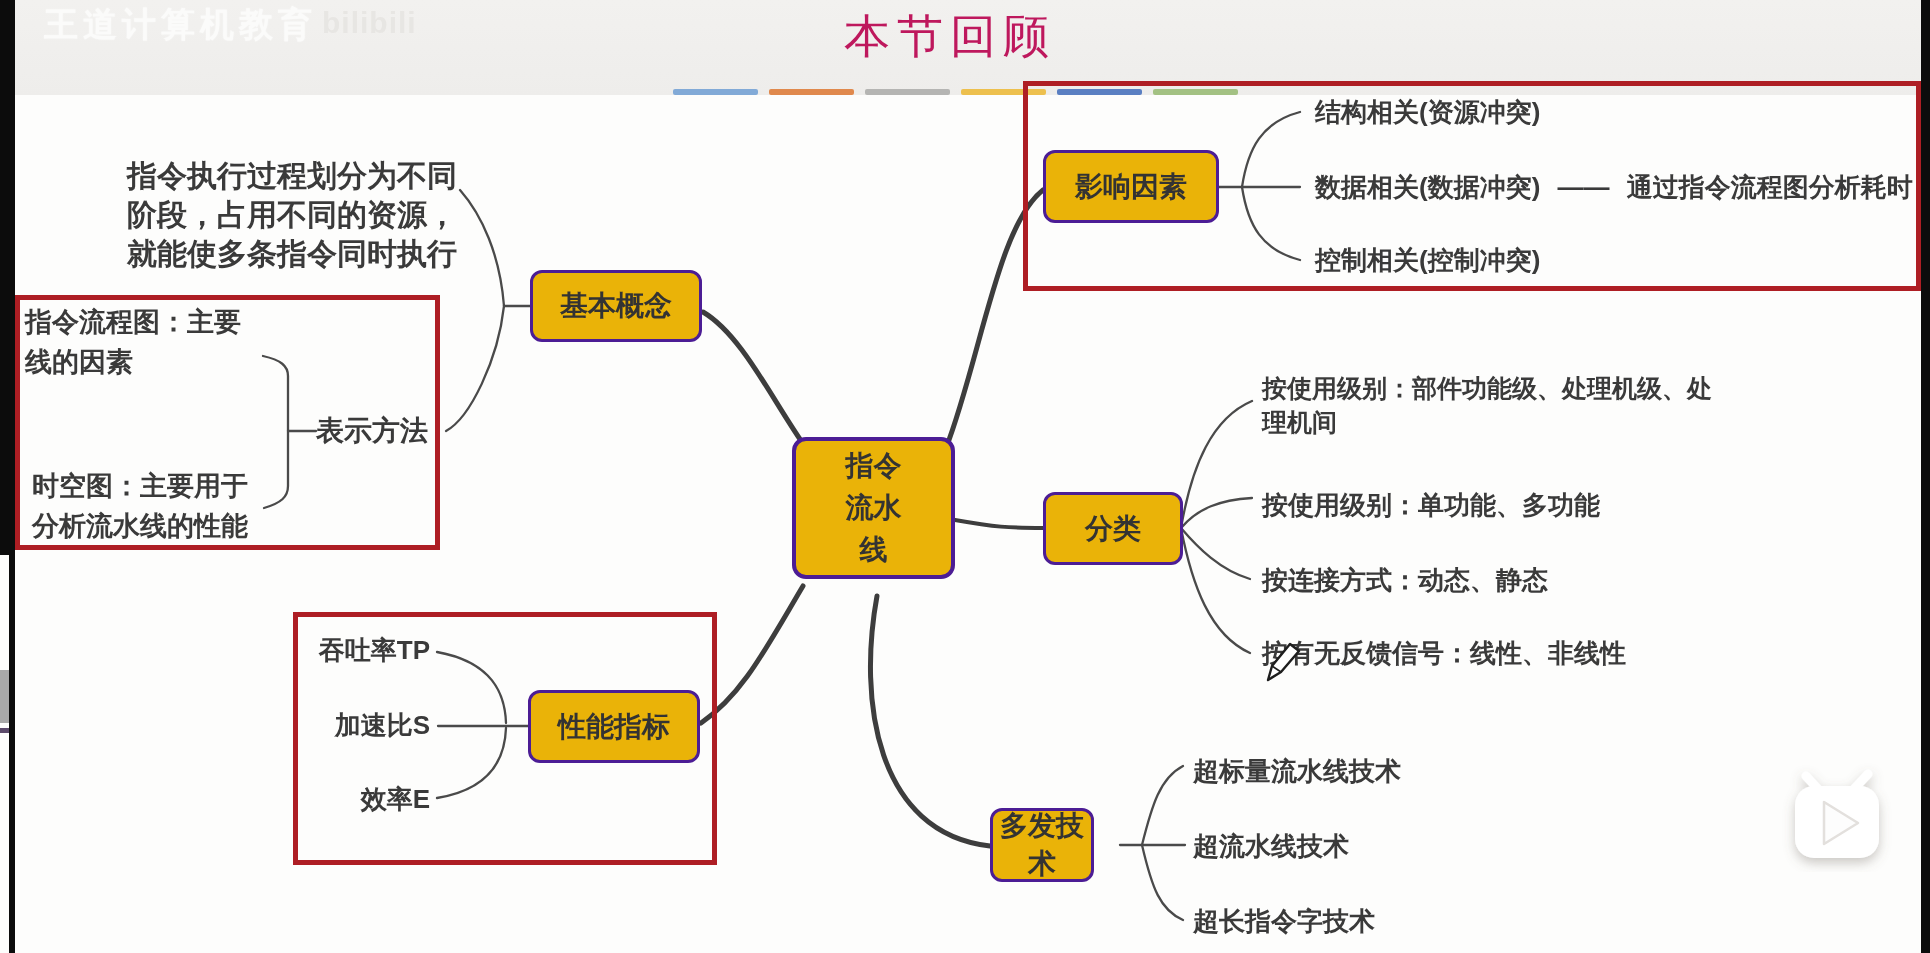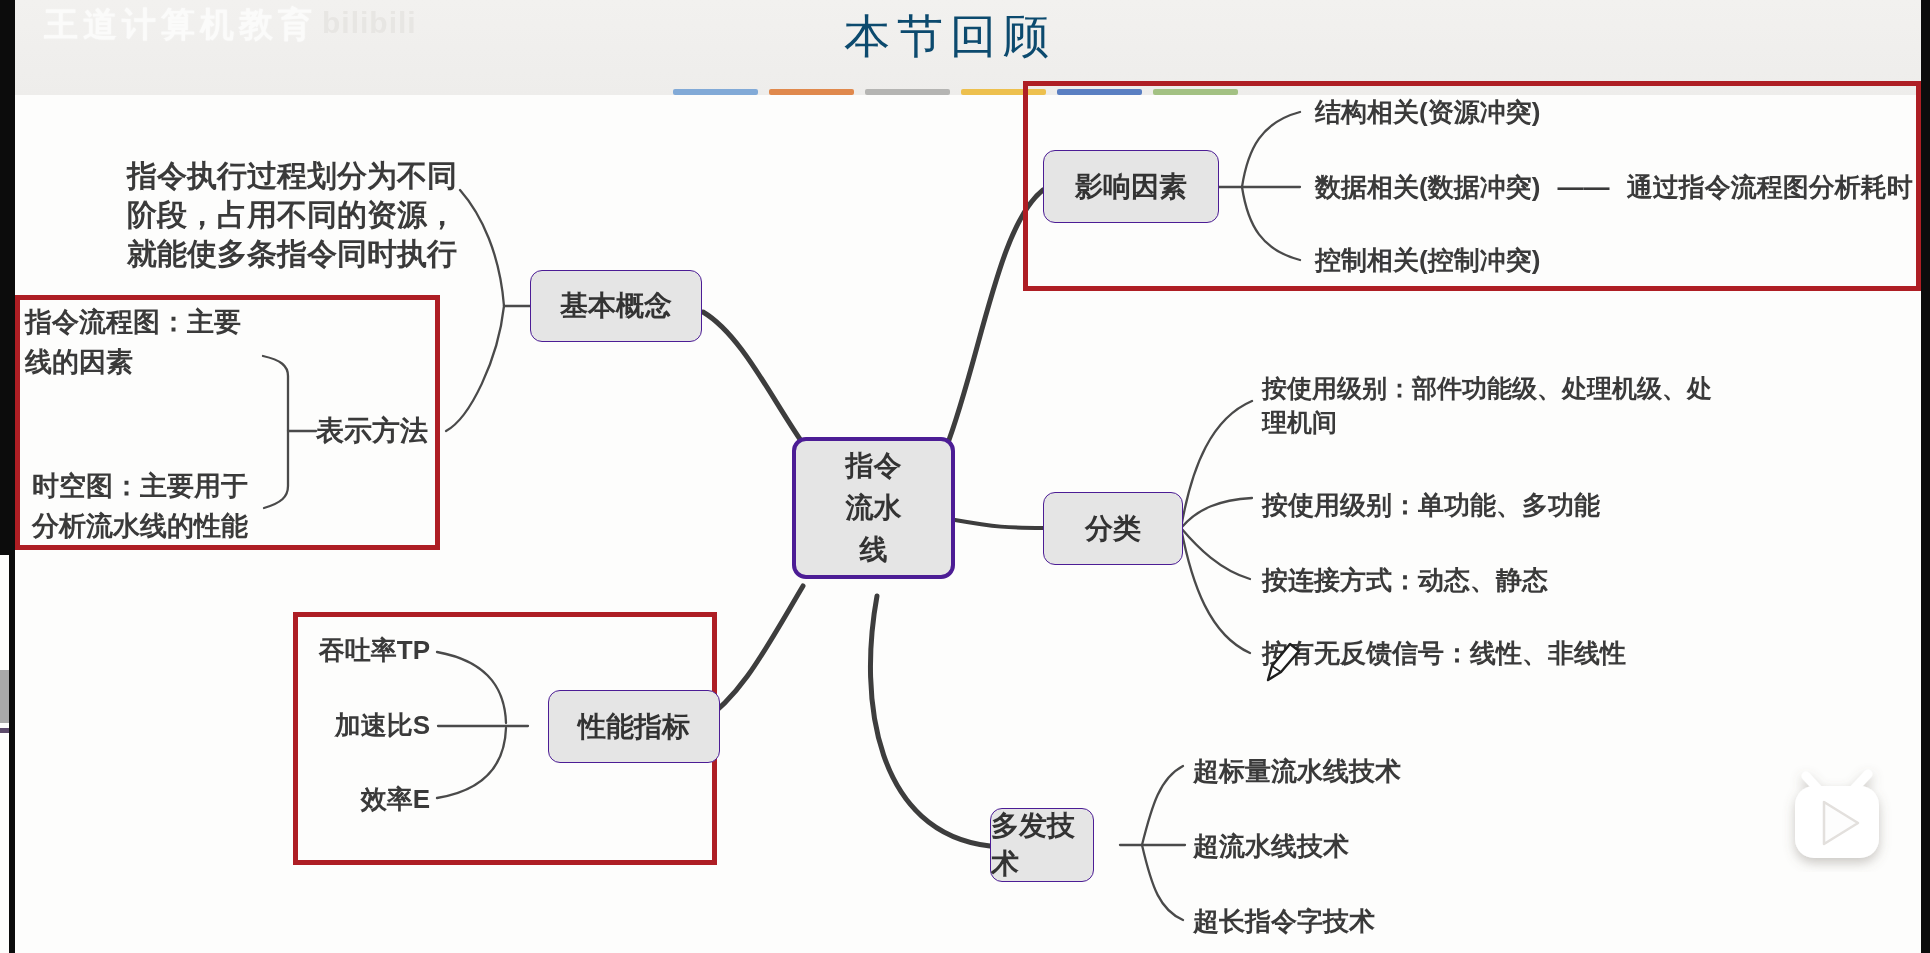--- a/index.html
+++ b/index.html
@@ -12,44 +12,44 @@
   .edgebar{background:#0c0c0c;}
   
   #wm-brand{left:44px;top:2px;font-size:34px;font-weight:bold;letter-spacing:5px;color:#fbfbfa;
             text-shadow:0 0 2px rgba(255,255,255,.6);}
   #wm-bili{left:322px;top:6px;font-size:30px;font-weight:bold;color:#e7e5e2;letter-spacing:1px;opacity:.9;}
   
   #title{left:700px;top:6px;width:500px;text-align:center;font-family:"Liberation Serif","DejaVu Serif",serif;
          font-size:46px;letter-spacing:7px;font-weight:500;}
   .bar{position:absolute;top:89px;height:6px;width:85px;border-radius:2px;}
   
-  .node{position:absolute;background:#e5e5e5;border:1px solid #4c1d95;border-radius:12px;
+  .node{position:absolute;background:#eab308;border:3px solid #4c1d95;border-radius:12px;
         display:flex;align-items:center;justify-content:center;font-size:28px;font-weight:600;
-        color:#333;box-sizing:border-box;}
+        color:#333;box-sizing:border-box;text-align:center;}
   .leaf{position:absolute;font-size:26px;font-weight:600;color:#3a3a3a;line-height:34px;white-space:nowrap;}
   .wrapleaf{white-space:normal;}
   .center-node{flex-direction:column;line-height:42px;font-size:28px;}
   
   .redbox{position:absolute;border:5px solid #ae1e24;box-sizing:border-box;}
   
   #links{left:0;top:0;}
   
   #playbtn{left:1782px;top:762px;width:110px;height:110px;cursor:pointer;}
   .rightalign{text-align:right;}
 </style>
 </head>
 <body>
 
 <div id="canvas">
 
   <div class="abs" id="topband"></div>
 
   <div class="abs" id="wm-brand">王道计算机教育</div>
   <div class="abs" id="wm-bili">bilibili</div>
-  <div class="abs" id="title" style="color: #0c4a6e;">本节回顾</div>
+  <div class="abs" id="title" style="color: #be185d;">本节回顾</div>
 
   <div id="barswrap">
       <div class="bar" style="left: 673px; background: rgb(130, 170, 215);"></div>
       <div class="bar" style="left: 769px; background: rgb(224, 137, 77);"></div>
       <div class="bar" style="left: 865px; background: rgb(181, 181, 179);"></div>
       <div class="bar" style="left: 961px; background: rgb(237, 192, 78);"></div>
       <div class="bar" style="left: 1057px; background: rgb(90, 127, 194);"></div>
       <div class="bar" style="left: 1153px; background: rgb(163, 193, 131);"></div>
     </div>
 
@@ -98,21 +98,21 @@
 
   <div class="node center-node" style="left:792px;top:437px;width:163px;height:142px;border-radius:14px;border-width:4px;">
     <div>指令</div>
     <div>流水</div>
     <div>线</div>
   </div>
 
   <div class="node" style="left:530px;top:270px;width:172px;height:72px;">基本概念</div>
   <div class="node" style="left:1043px;top:150px;width:176px;height:73px;">影响因素</div>
   <div class="node" style="left:1043px;top:492px;width:140px;height:73px;">分类</div>
-  <div class="node" style="left:528px;top:690px;width:172px;height:73px;margin-left:20px;">性能指标</div>
+  <div class="node" style="left:528px;top:690px;width:172px;height:73px;">性能指标</div>
   <div class="node" style="left:990px;top:808px;width:104px;height:74px;">多发技术</div>
 
   <div class="leaf" style="left:127px;top:156px;font-size:30px;line-height:39px;text-align:right;">
     <div>指令执行过程划分为不同</div>
     <div>阶段，占用不同的资源，</div>
     <div>就能使多条指令同时执行</div>
   </div>
 
   <div class="leaf" style="left:25px;top:302px;font-size:27px;line-height:40px;">
     <div>指令流程图：主要</div>

